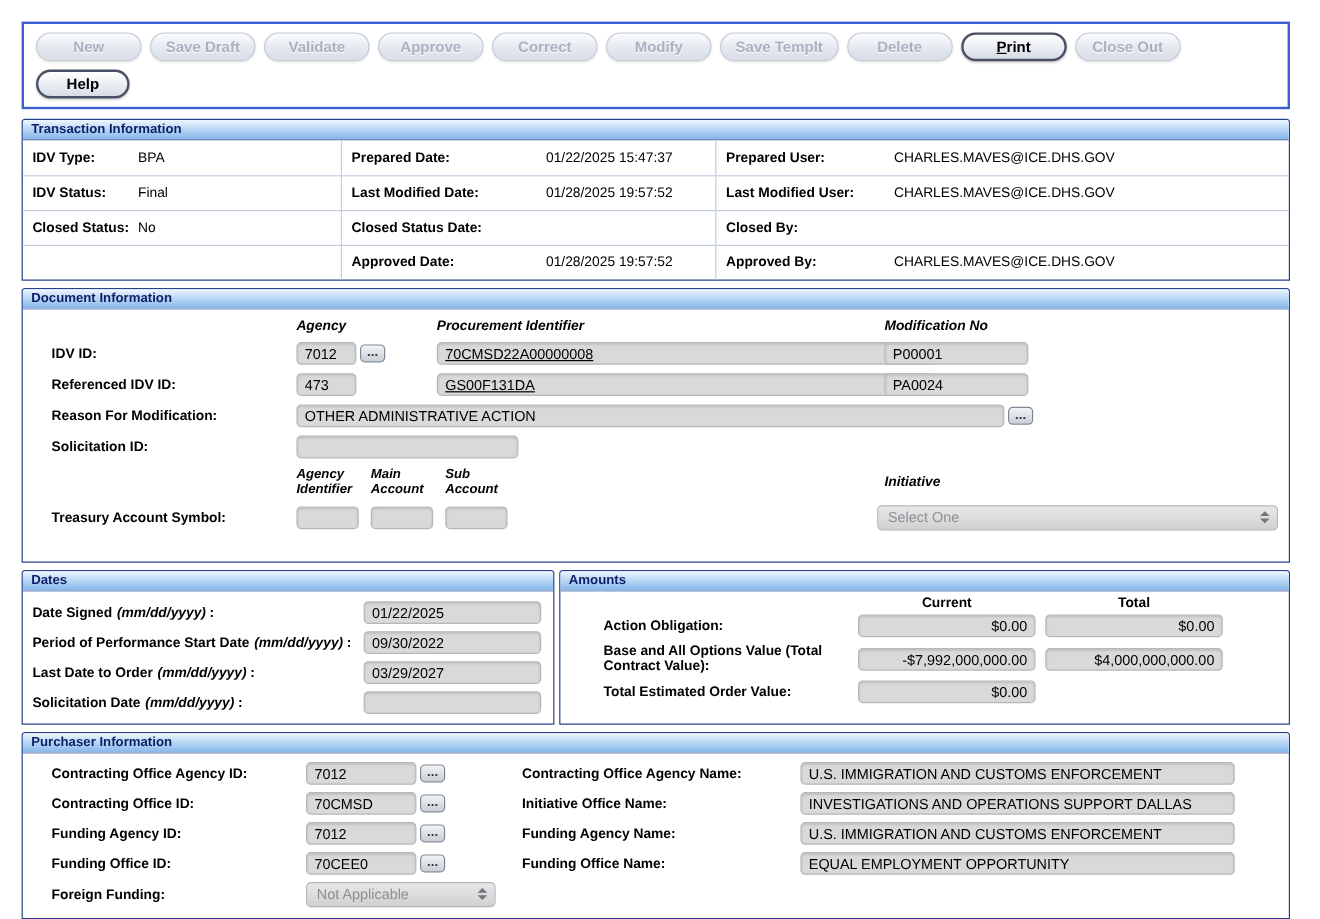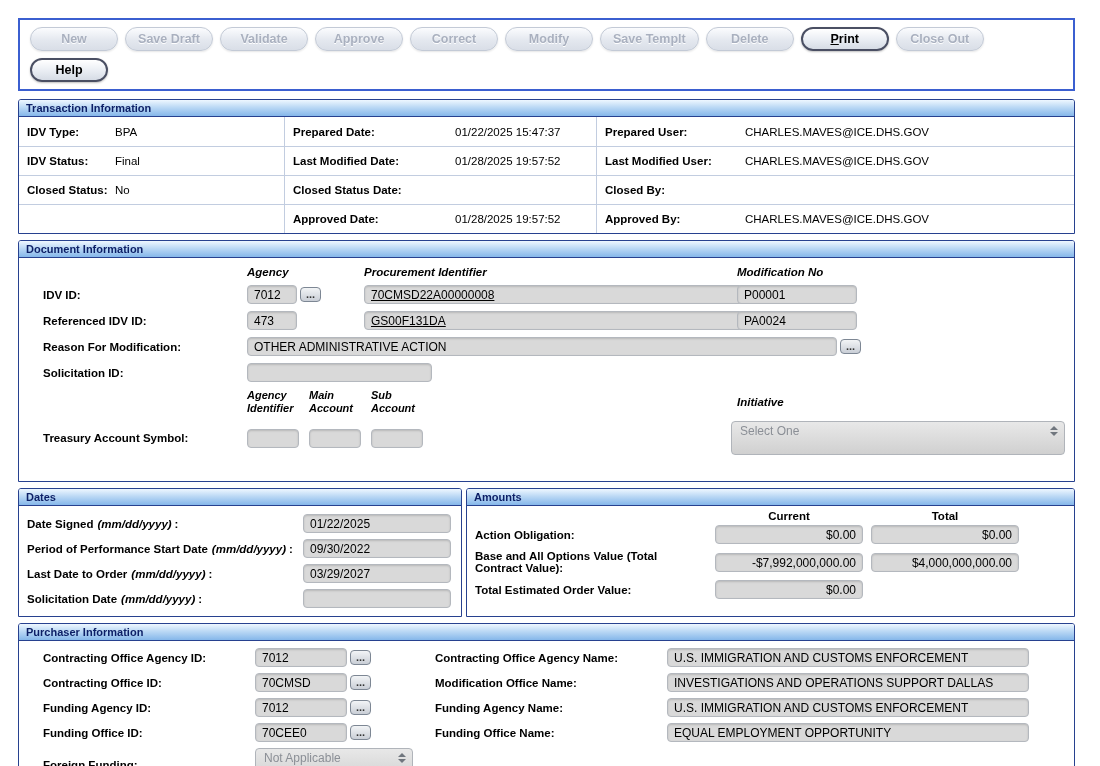--- a/index.html
+++ b/index.html
@@ -43,21 +43,21 @@
     flex:none;
   }
   .ellipsis-btn {
     width:21px; height:15px; flex:none; border-radius:4px; cursor:pointer;
     border:1px solid #7d8794; background:linear-gradient(#f2f4f6,#c9ced6);
     font-size:11px; font-weight:bold; color:#333; line-height:11px; text-align:center;
     margin-left:3px; padding:0;
   }
   .select {
     position:relative; background:linear-gradient(#e8e8e8,#d0d0d0);
-    border:1px solid #b0b4ba; border-radius:4px; height:34px; line-height:15px;
+    border:1px solid #b0b4ba; border-radius:4px; height:21px; line-height:15px;
     padding:2px 24px 2px 8px; font-size:12px; color:#8b8f96;
     white-space:nowrap; overflow:hidden; flex:none; cursor:pointer;
   }
   .select .arrows { position:absolute; right:6px; top:4px; display:flex; flex-direction:column; gap:2px; }
   .tri-up   { width:0; height:0; border-left:4px solid transparent; border-right:4px solid transparent; border-bottom:4px solid #70767e; }
   .tri-down { width:0; height:0; border-left:4px solid transparent; border-right:4px solid transparent; border-top:4px solid #70767e; }
 
   
   .ti-row { display:flex; align-items:stretch; min-height:29px; border-top:1px solid #c2cde0; }
   .ti-row:first-child { border-top:none; }
@@ -100,21 +100,21 @@
   .date-row:last-child { margin-bottom:0; }
   .date-lbl { flex:1; font-weight:bold; }
   .date-lbl .hint { font-style:italic; margin:0 3px 0 4px; }
   .f-date { width:148px; }
   .amt-body { padding:4px 55px 8px 8px; }
   .amt-hdr-row { display:flex; margin-bottom:3px; }
   .amt-sp { flex:1; }
   .amt-col-hdr { width:148px; margin-left:8px; text-align:center; font-weight:bold; }
   .amt-row { display:flex; align-items:center; margin-bottom:6px; }
   .amt-row:last-child { margin-bottom:0; }
-  .amt-lbl { flex:1; font-weight:bold; padding-right:6px; }
+  .amt-lbl { flex:1; font-weight:bold; padding-right:6px;margin-left:28px; }
   .f-amt { width:148px; margin-left:8px; text-align:right; }
   .amt-ghost { width:148px; margin-left:8px; flex:none; }
 
   
   .pi-body { padding:7px 0 9px 24px; }
   .pi-row { display:flex; align-items:center; margin-bottom:6px; }
   .pi-row:last-child { margin-bottom:0; }
   .pi-label { flex:0 0 212px; font-weight:bold; }
   .f-pid { width:92px; }
   .pi-label2 { width:232px; margin-left:64px; font-weight:bold; }
@@ -352,21 +352,21 @@
         <span class="pi-label">Contracting Office Agency ID:</span>
         <span class="field f-pid">7012</span>
         <button class="ellipsis-btn"><span>...</span></button>
         <span class="pi-label2">Contracting Office Agency Name:</span>
         <span class="field f-pname">U.S. IMMIGRATION AND CUSTOMS ENFORCEMENT</span>
       </div>
       <div class="pi-row">
         <span class="pi-label">Contracting Office ID:</span>
         <span class="field f-pid">70CMSD</span>
         <button class="ellipsis-btn"><span>...</span></button>
-        <span class="pi-label2">Modification Office Name:</span>
+        <span class="pi-label2">Initiative Office Name:</span>
         <span class="field f-pname">INVESTIGATIONS AND OPERATIONS SUPPORT DALLAS</span>
       </div>
       <div class="pi-row">
         <span class="pi-label">Funding Agency ID:</span>
         <span class="field f-pid">7012</span>
         <button class="ellipsis-btn"><span>...</span></button>
         <span class="pi-label2">Funding Agency Name:</span>
         <span class="field f-pname">U.S. IMMIGRATION AND CUSTOMS ENFORCEMENT</span>
       </div>
       <div class="pi-row">

